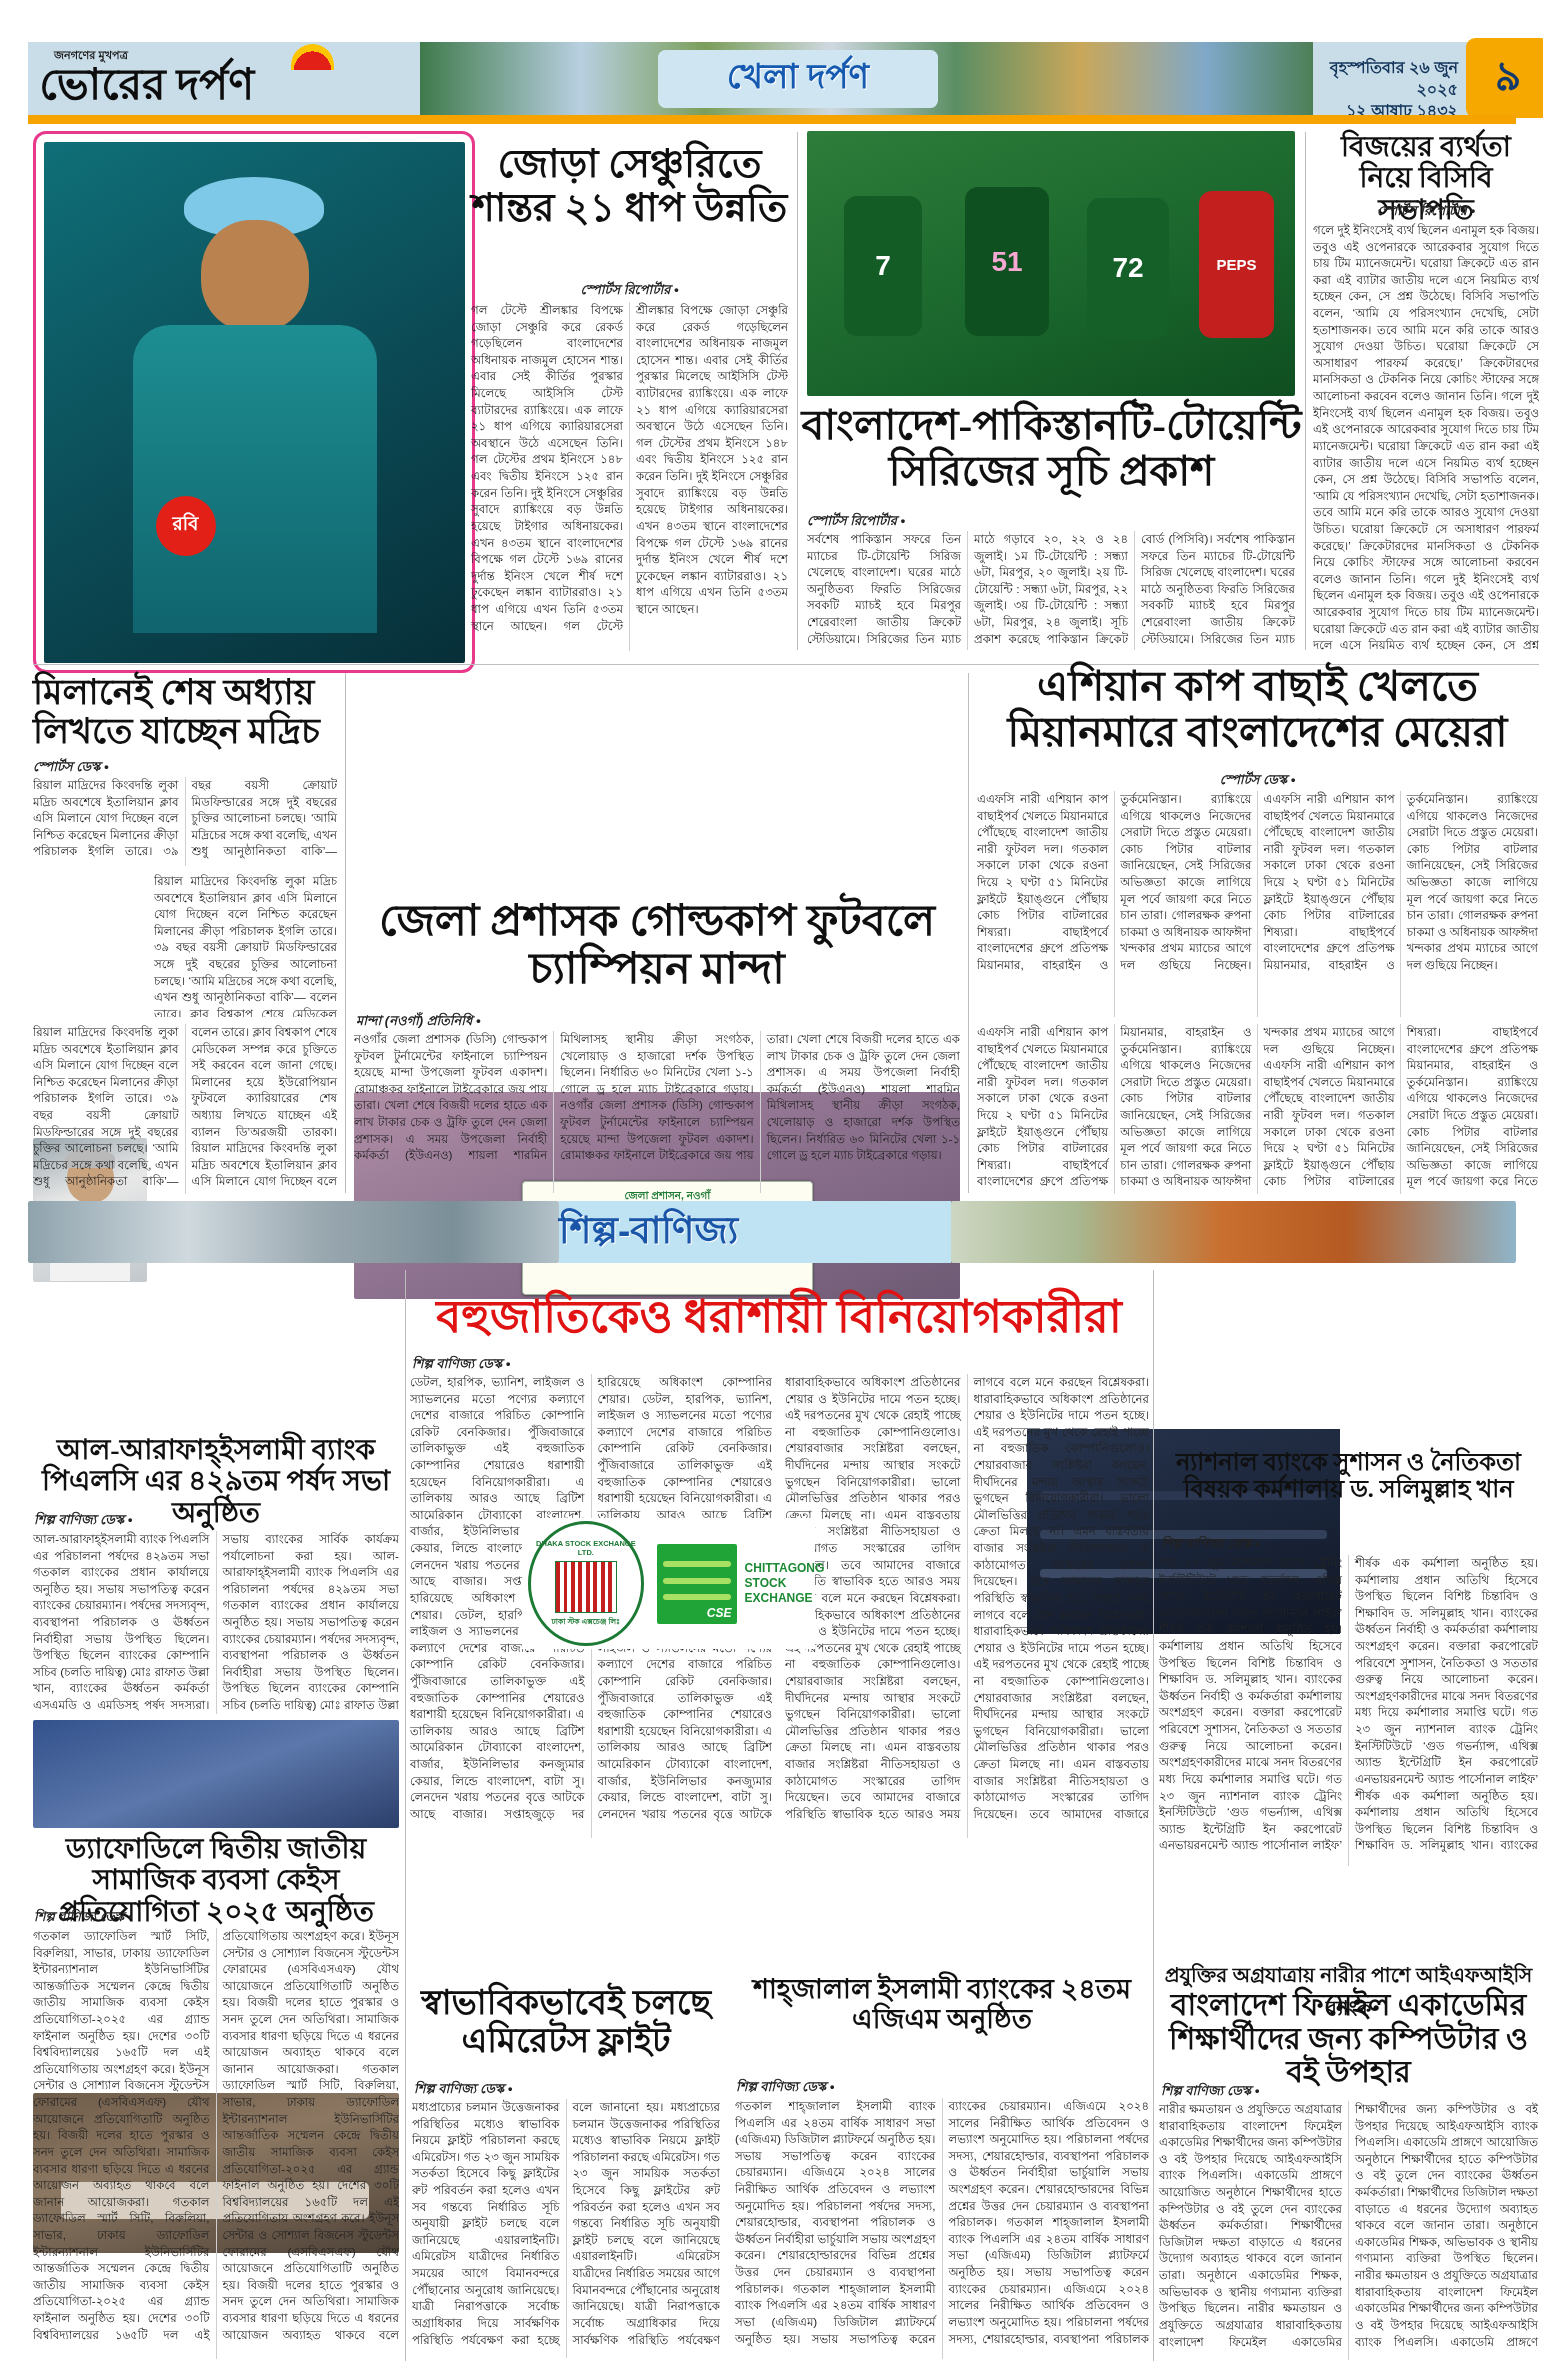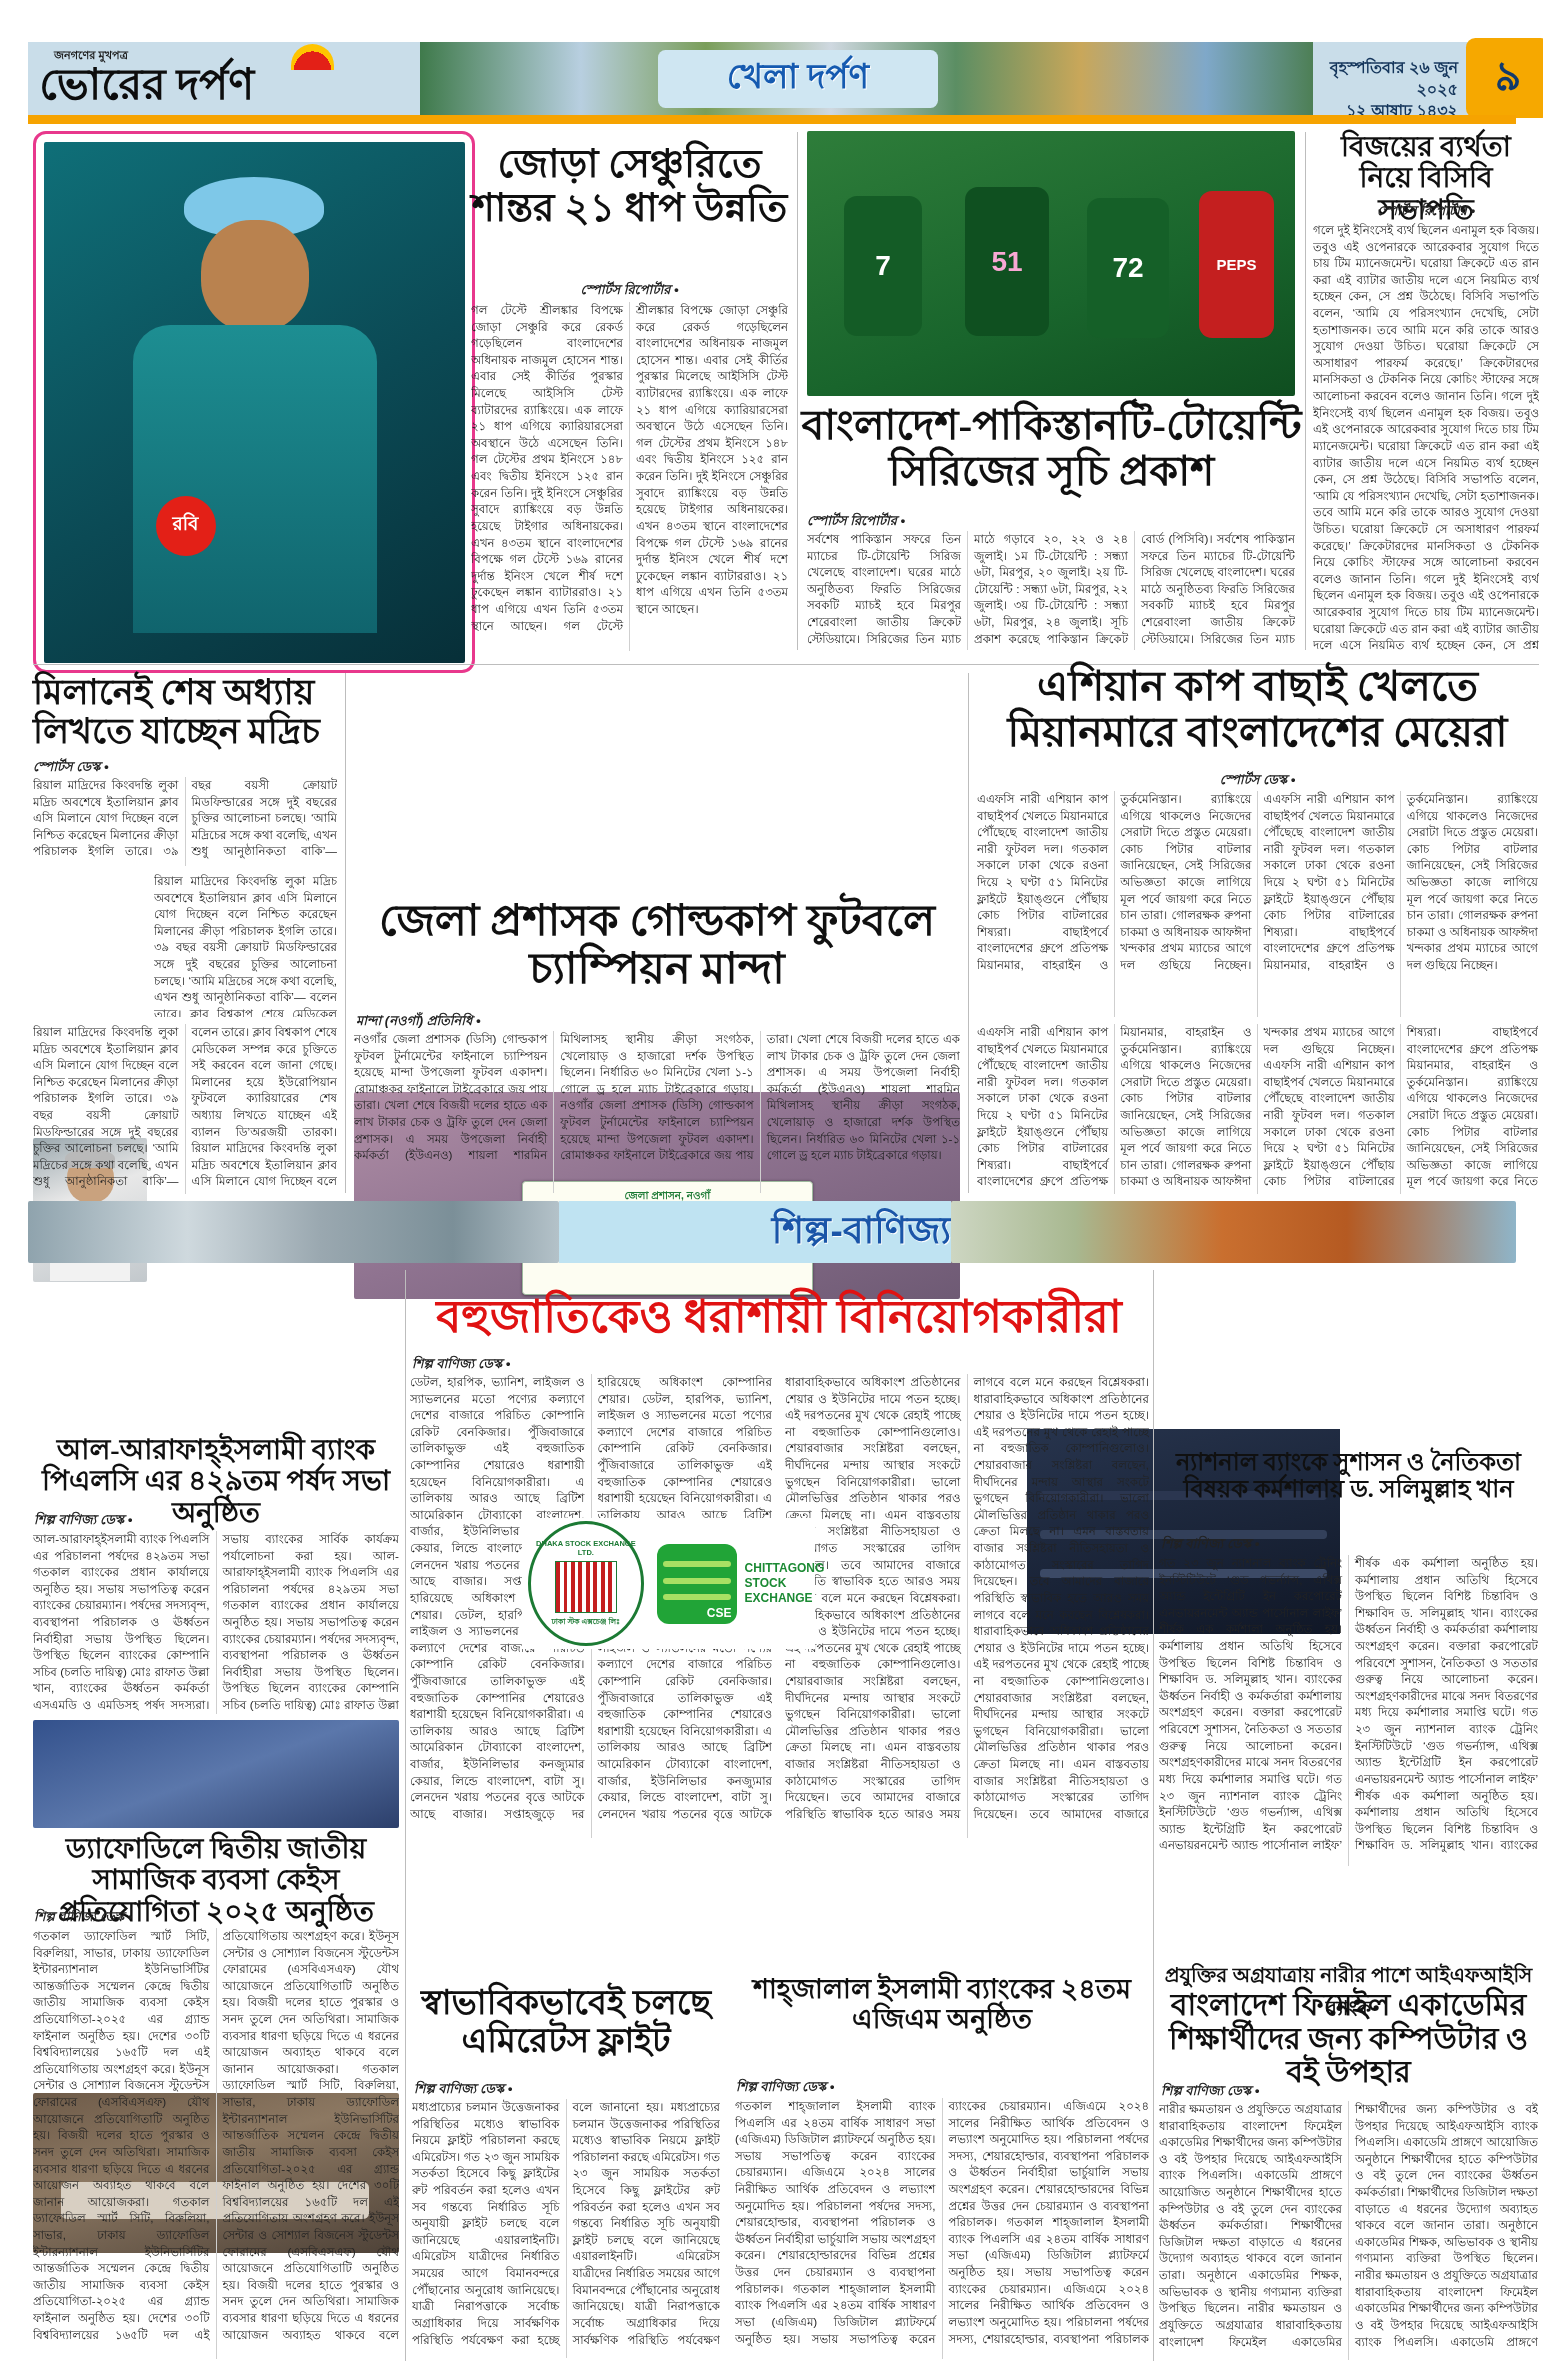--- a/index.html
+++ b/index.html
@@ -24,29 +24,29 @@
   .tagline{font-size:11.2px;font-weight:bold;color:#1b1b1b;}
   .sun{width:43px;height:26px;border-radius:43px 43px 0 0;
        background:radial-gradient(circle at 50% 100%,#e32017 0 55%,#ffc400 55% 100%);}
   .collage{background:linear-gradient(90deg,#3f7a4b,#b8cfe0 18%,#7a9e5a 32%,#cfd8e0 46%,#5b8e63 60%,#c9a75a 74%,#7fa8c9 88%,#4d7f55);}
   .banner-label{font-weight:bold;color:#155ab0;text-shadow:0.9px 0.9px 0 #fff;}
   .pagenum{background:#f6a800;border-radius:9.3px;font-weight:bold;color:#123a6b;
       display:flex;align-items:center;justify-content:center;font-size:41px;}
   .datebox{font-weight:bold;color:#15365c;font-size:16px;text-align:right;line-height:1.35;}
   .orangebar{background:#f6a300;}
   
-  .bizbanner-mid{background:#bfe3f2;display:flex;align-items:center;justify-content:flex-end;}
+  .bizbanner-mid{background:#bfe3f2;display:flex;align-items:center;justify-content:flex-start;}
   .bizbanner-title{font-weight:bold;font-size:37px;color:#1a55a8;text-shadow:0.9px 0.9px 0 #fff;}
   .red{color:#e01212;}
   .pinkbox{border:3.7px solid #e8388c;border-radius:13px;padding:7.5px;background:#fff;}
   .check{background:#fdfdf2;border:0.9px solid #9db99d;border-radius:3.7px;
       box-shadow:0 0.9px 2.8px rgba(0,0,0,.4);}
   .dse-circle{border:3.7px solid #1c7a34;border-radius:50%;background:#fff;
       display:flex;align-items:center;justify-content:flex-end;text-align:center;}
-  .cse-box{background:#21a437;border-radius:12px;position:relative;}
+  .cse-box{background:#21a437;border-radius:2px;position:relative;font-style:italic;}
   .wave{position:absolute;left:8%;right:8%;height:6.5px;border-radius:5.6px;background:#a8e063;}
 </style>
 </head>
 <body>
 
 <div class="abs hdr" style="left:28px;top:42px;width:1488px;height:73px;">
   <div class="abs tagline" style="left:26px;top:4.7px;">জনগণের মুখপত্র</div>
   <div class="abs sun" style="left:263px;top:1.9px;"></div>
   <div class="abs masthead-title" style="left:11.2px;top:20.5px;width:373px;">ভোরের দর্পণ</div>
   <div class="abs collage" style="left:392px;top:0;width:893px;height:73px;text-align:center;">

